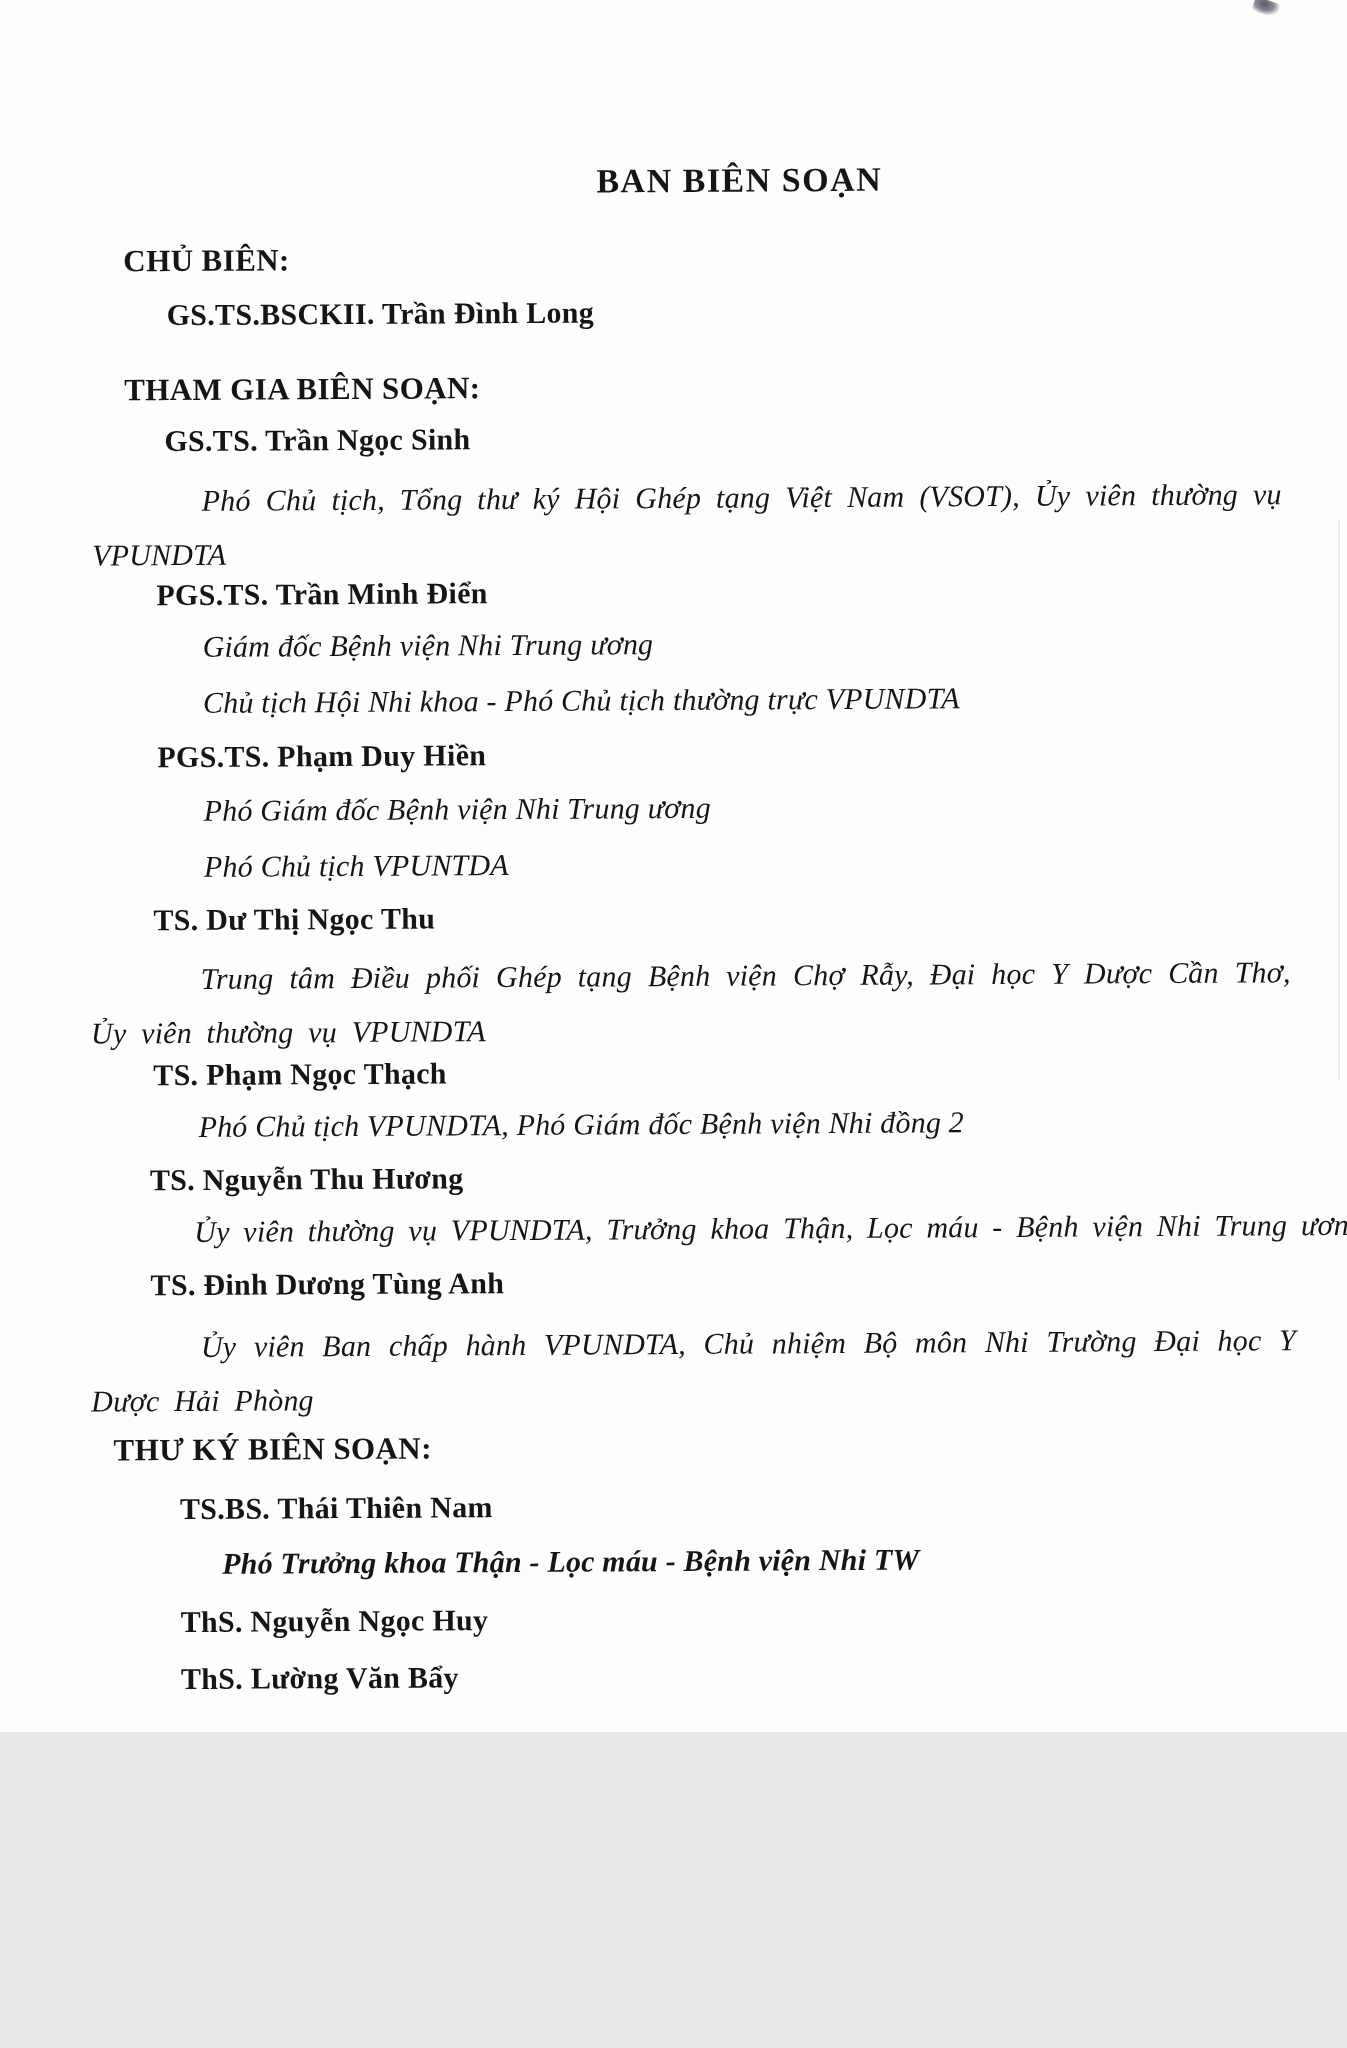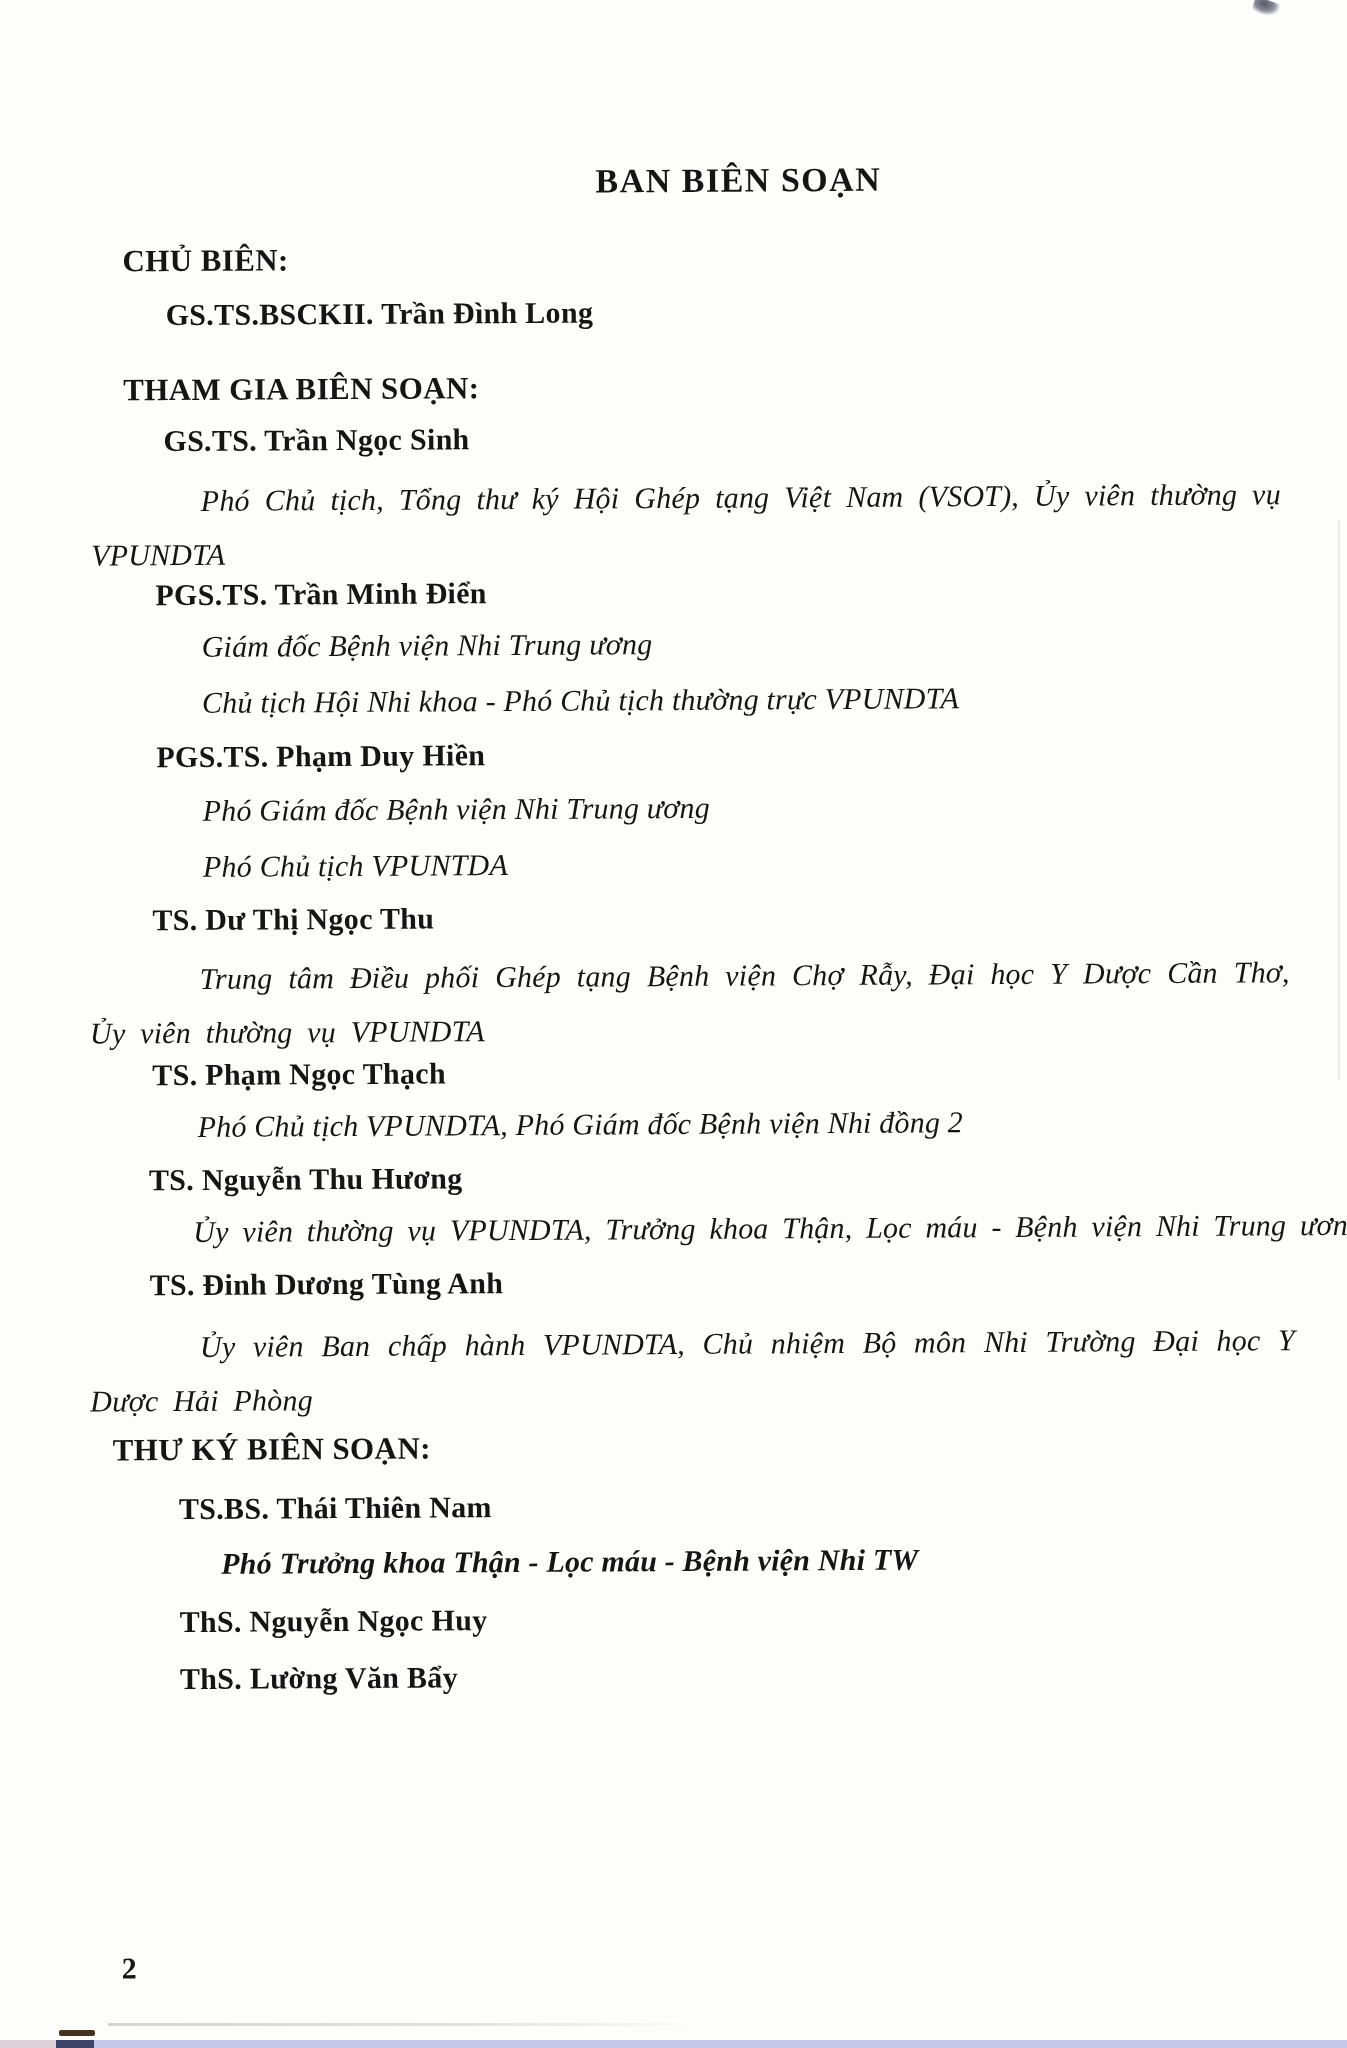--- a/index.html
+++ b/index.html
@@ -1,18 +1,18 @@
 <!DOCTYPE html>
 <html lang="vi"><head>
 <meta charset="utf-8">
 <style>
   html,body{margin:0;padding:0;background:#e8e8e8;}
   .page{
     position:relative;
-    width:1347px;height:2048px;
+    width:1347px;height:1732px;
     margin:0 auto;
     background:#fdfdfc;
     overflow:hidden;
     font-family:"Liberation Serif","DejaVu Serif",serif;
     color:#151515;
   }
   .content{
     position:absolute;inset:0;
     transform:rotate(-0.35deg);
     transform-origin:50% 50%;

